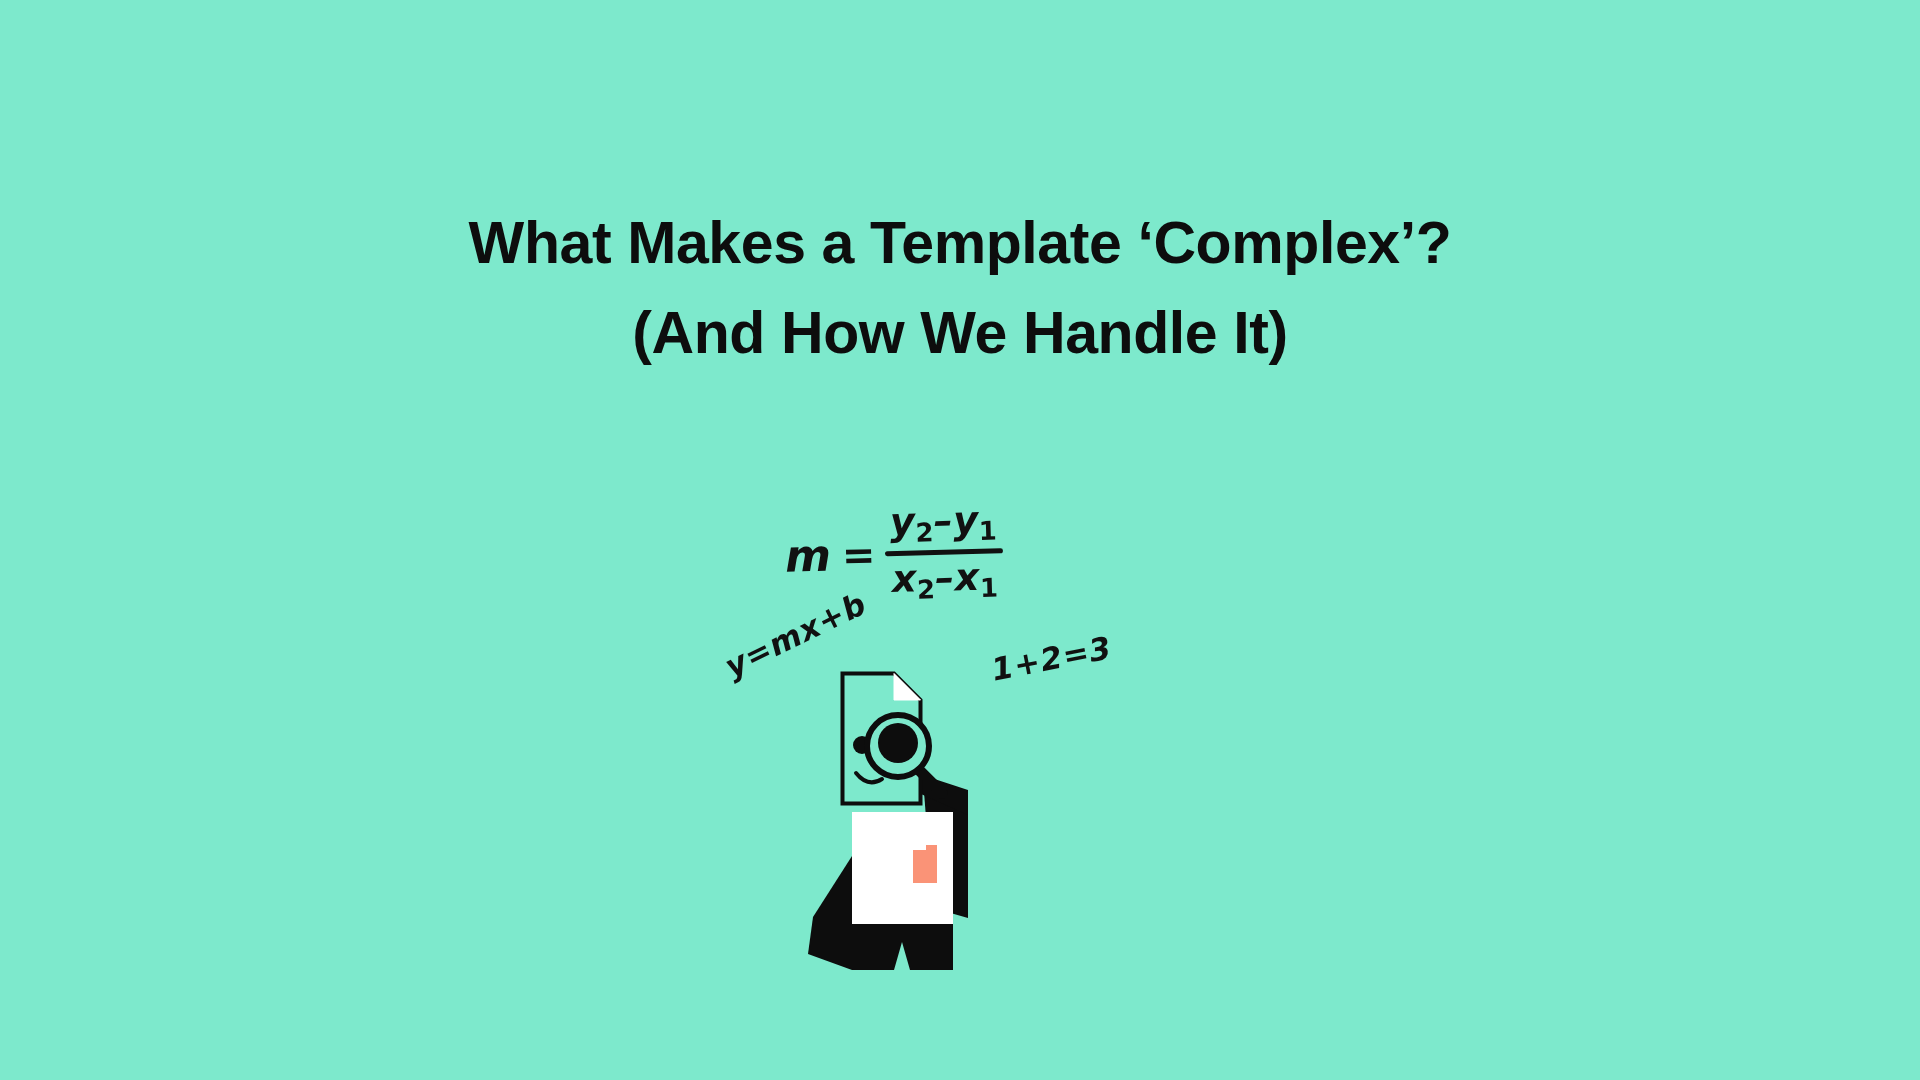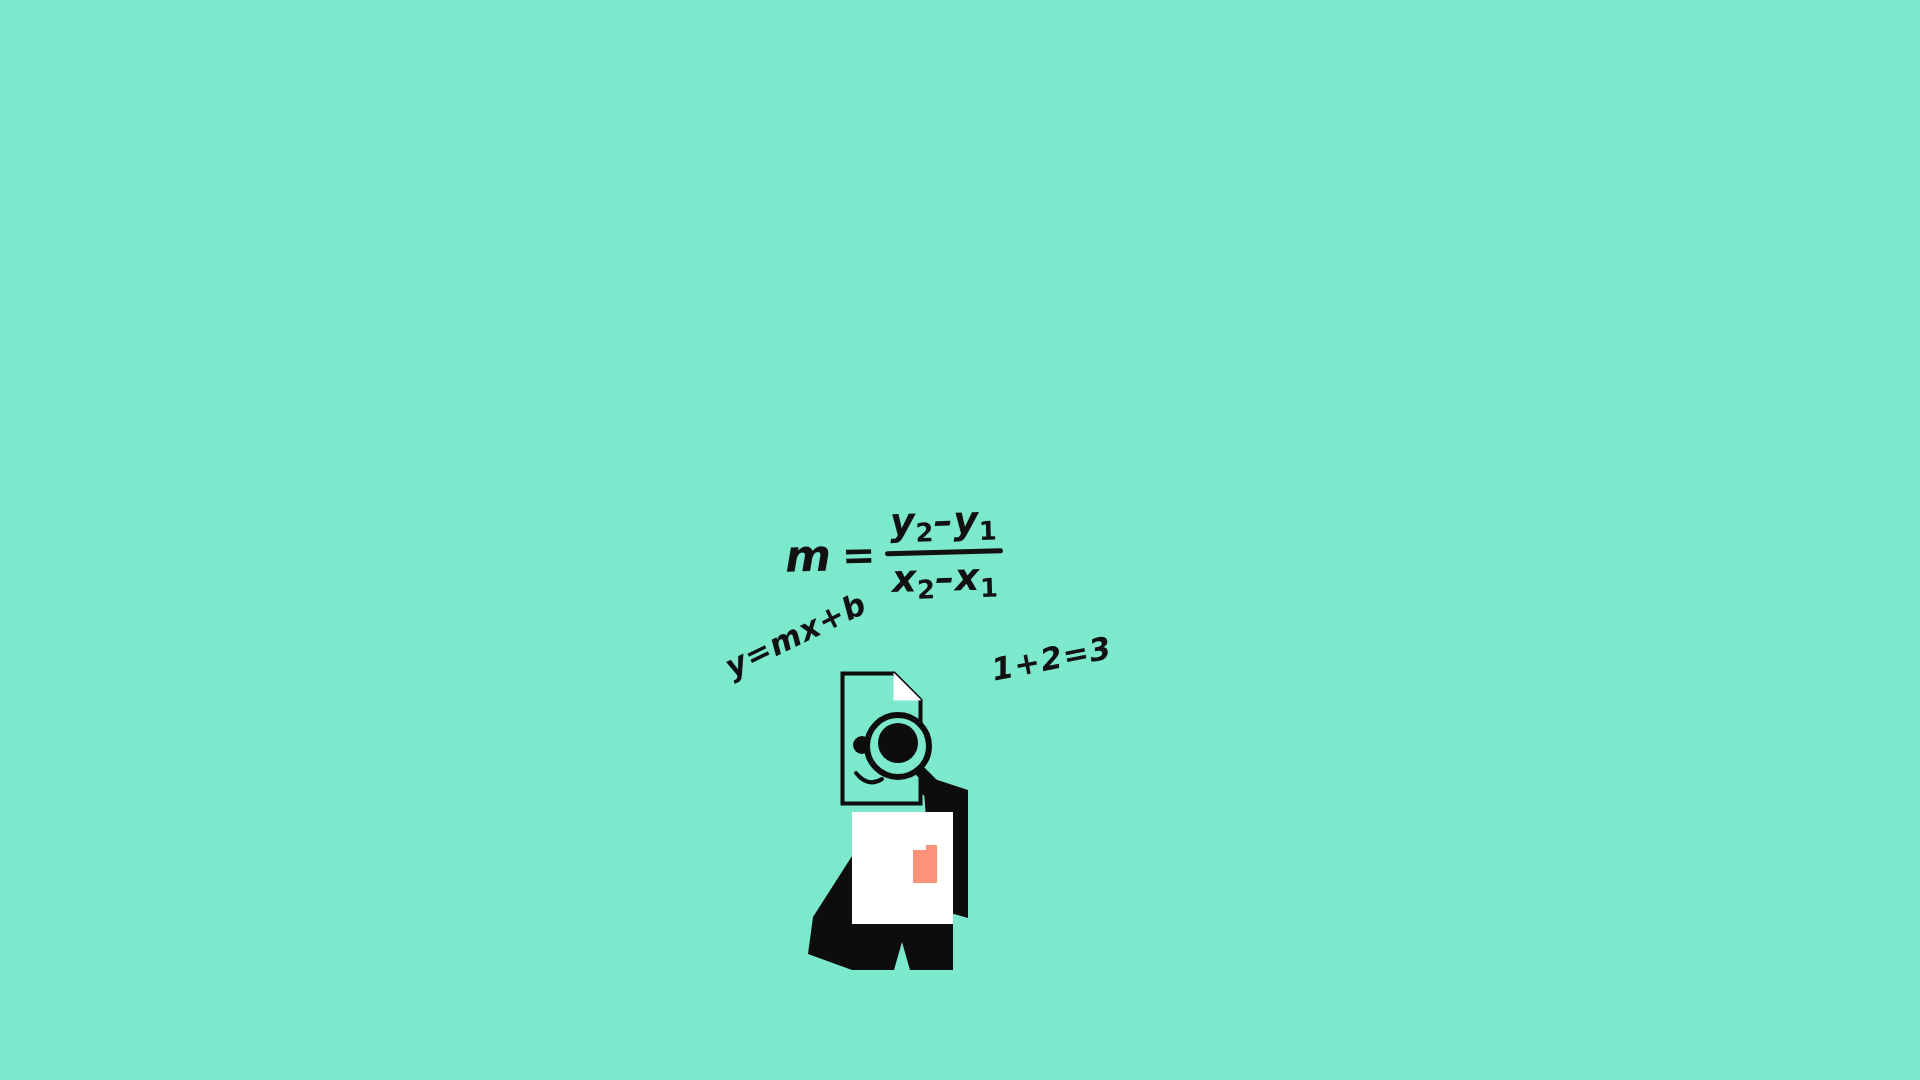--- a/index.html
+++ b/index.html
@@ -124,20 +124,24 @@
     width: 330px;
     height: 330px;
   }
   #character svg { display: block; }
 </style>
 </head>
 <body>
 
 <div id="slide">
 
+  <div id="title-block">
+    <span class="tline">What Makes a Template ‘Complex’?</span>
+    <span class="tline">(And How We Handle It)</span>
+  </div>
 
   <div class="handwritten" id="formula-slope">
     <span class="lhs">m</span>
     <span class="eq">=</span>
     <span class="frac">
       <span class="num"><span>y</span><sub>2</sub><span>–</span><span>y</span><sub>1</sub></span>
       <span class="bar"></span>
       <span class="den"><span>x</span><sub>2</sub><span>–</span><span>x</span><sub>1</sub></span>
     </span>
   </div>

